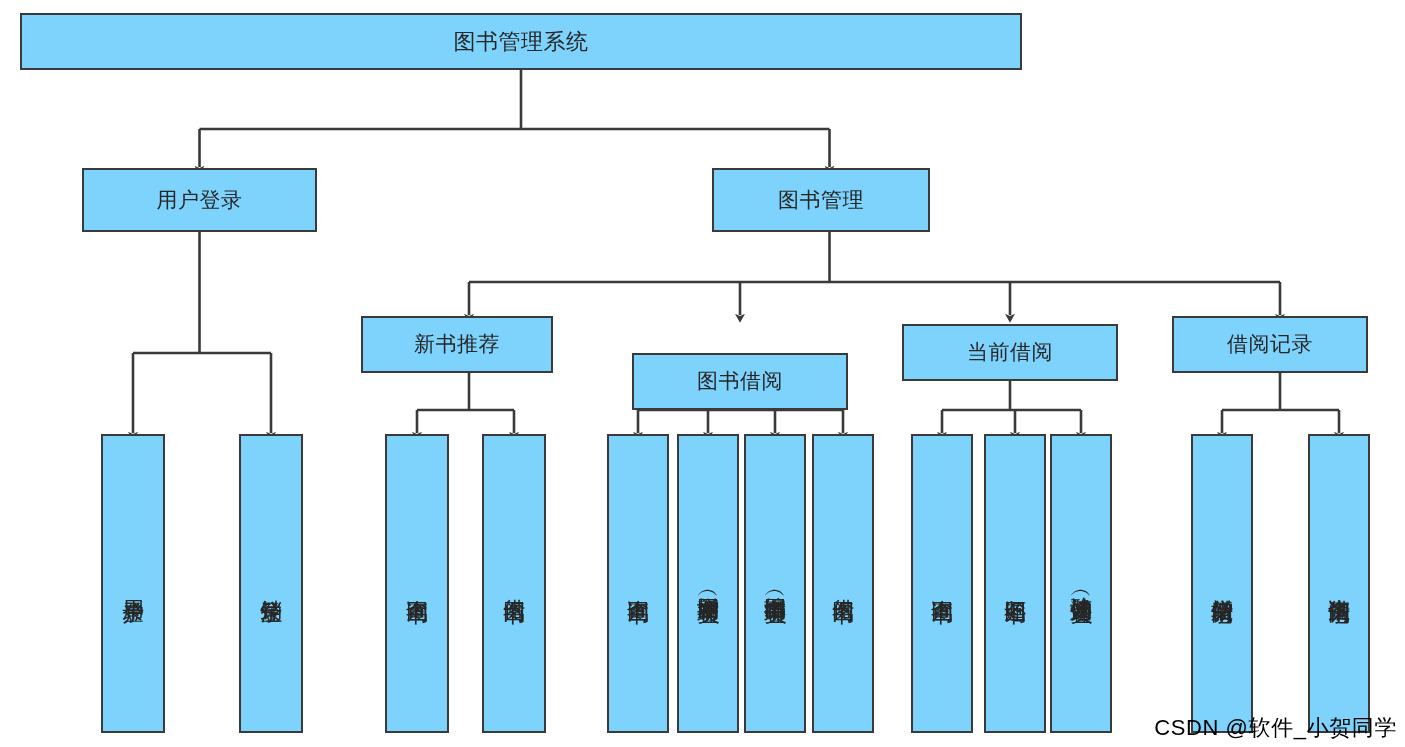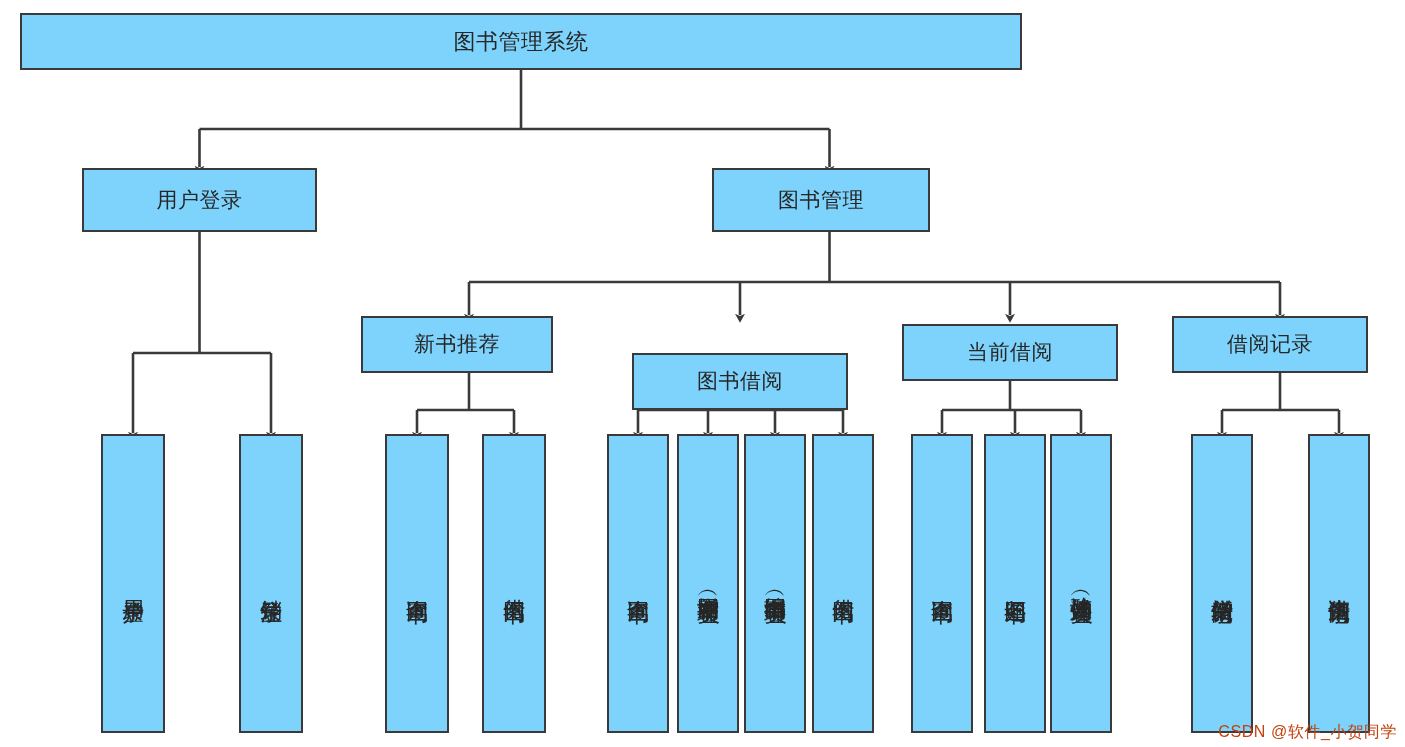--- a/index.html
+++ b/index.html
@@ -61,22 +61,22 @@
     text-orientation: upright;
     font-size: 22px;
     line-height: 1.02;
     letter-spacing: 1px;
     white-space: nowrap;
   }
   .watermark {
     position: absolute;
     right: 8px;
     bottom: 4px;
-    font-size: 16px;
-    color: #c2410c;
+    font-size: 22px;
+    color: #000000;
     letter-spacing: 0.6px;
     z-index: 5;
     white-space: nowrap;
     font-family: "Liberation Sans", "DejaVu Sans", sans-serif;
   }
 </style>
 </head>
 <body>
 
 <div id="canvas">

